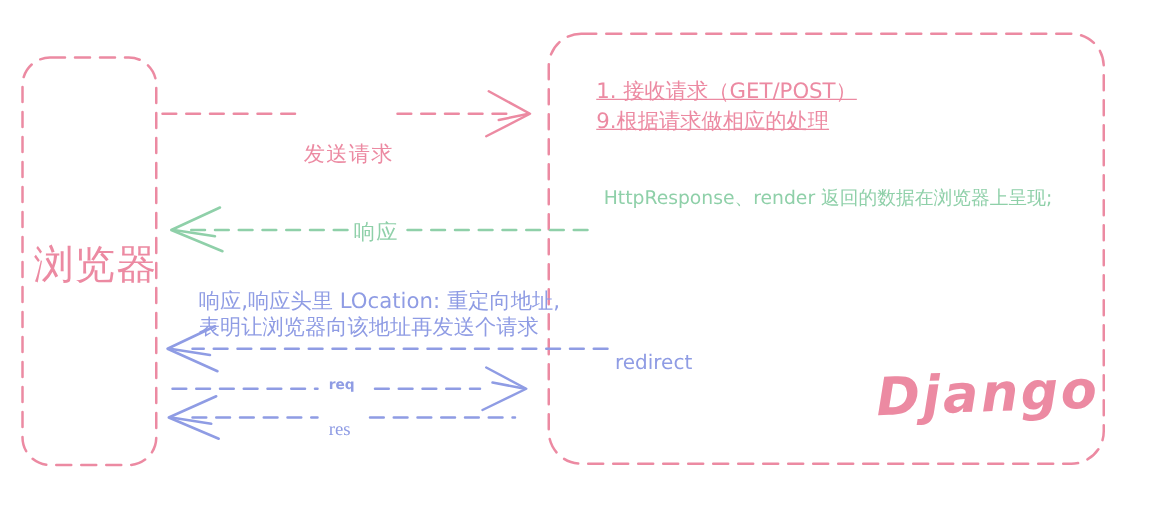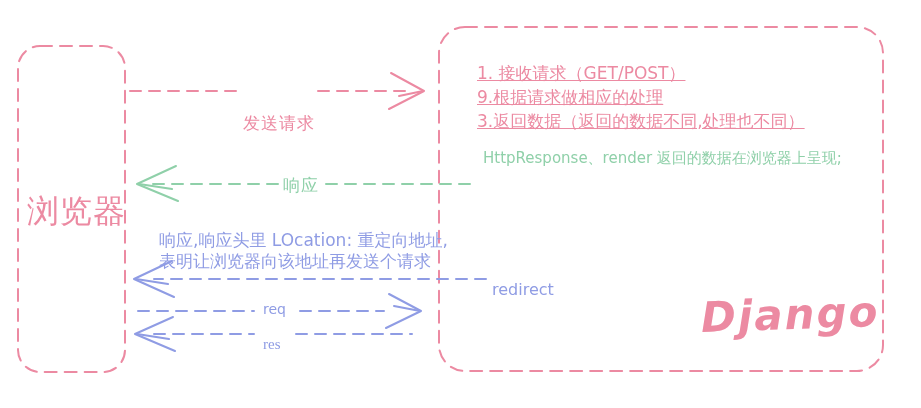--- a/index.html
+++ b/index.html
@@ -20,21 +20,21 @@
   .dash{stroke-dasharray:11 8;}
   .boxdash{stroke-dasharray:12 8;}
   .label{position:absolute;white-space:nowrap;}
   .browser-label{left:27px;top:190px;font-size:32px;letter-spacing:1px;color:var(--pink);}
   .send-label{left:243px;top:81px;font-size:17px;letter-spacing:1px;color:var(--pink);margin-top:31px;}
   .resp-label{left:283px;top:174px;font-size:17px;letter-spacing:1px;color:var(--green);font-family:Liberation Mono, monospace;}
   .note{left:159px;font-size:17px;color:var(--purple);}
   .note1{top:229px;}
   .note2{top:250px;}
   .redirect-label{left:492px;top:268px;font-size:16px;color:var(--purple);margin-top:12px;}
-  .req-label{left:263px;top:301px;font-size:14px;color:var(--purple);}
+  .req-label{left:263px;top:301px;font-size:11px;color:var(--purple);font-weight:bold;}
   .res-label{left:263px;top:336px;font-size:15px;color:var(--purple);font-family:Liberation Serif, serif;}
   .steps{position:absolute;left:477px;top:61px;font-size:17px;line-height:24px;color:var(--pink);}
   .steps div{white-space:nowrap;text-decoration:underline;}
   .notes{position:absolute;left:483px;top:148px;font-size:15px;line-height:20px;color:var(--green);}
   .notes div{white-space:nowrap;}
   .django-title{left:701px;top:290px;font-size:42px;color:var(--pink);font-style:italic;font-weight:bold;transform:rotate(-2deg);letter-spacing:2px;}
 </style>
 </head>
 <body>
 
@@ -92,21 +92,20 @@
 
   <div class="label redirect-label">redirect</div>
 
   <div class="label req-label">req</div>
 
   <div class="label res-label">res</div>
 
   <div class="steps">
     <div>1. 接收请求（GET/POST）</div>
     <div>9.根据请求做相应的处理</div>
-    <div>3.返回数据（返回的数据不同,处理也不同）</div>
   </div>
 
   <div class="notes">
     <div>HttpResponse、render 返回的数据在浏览器上呈现;</div>
   </div>
 
   <div class="label django-title">Django</div>
 
 </div>
 

